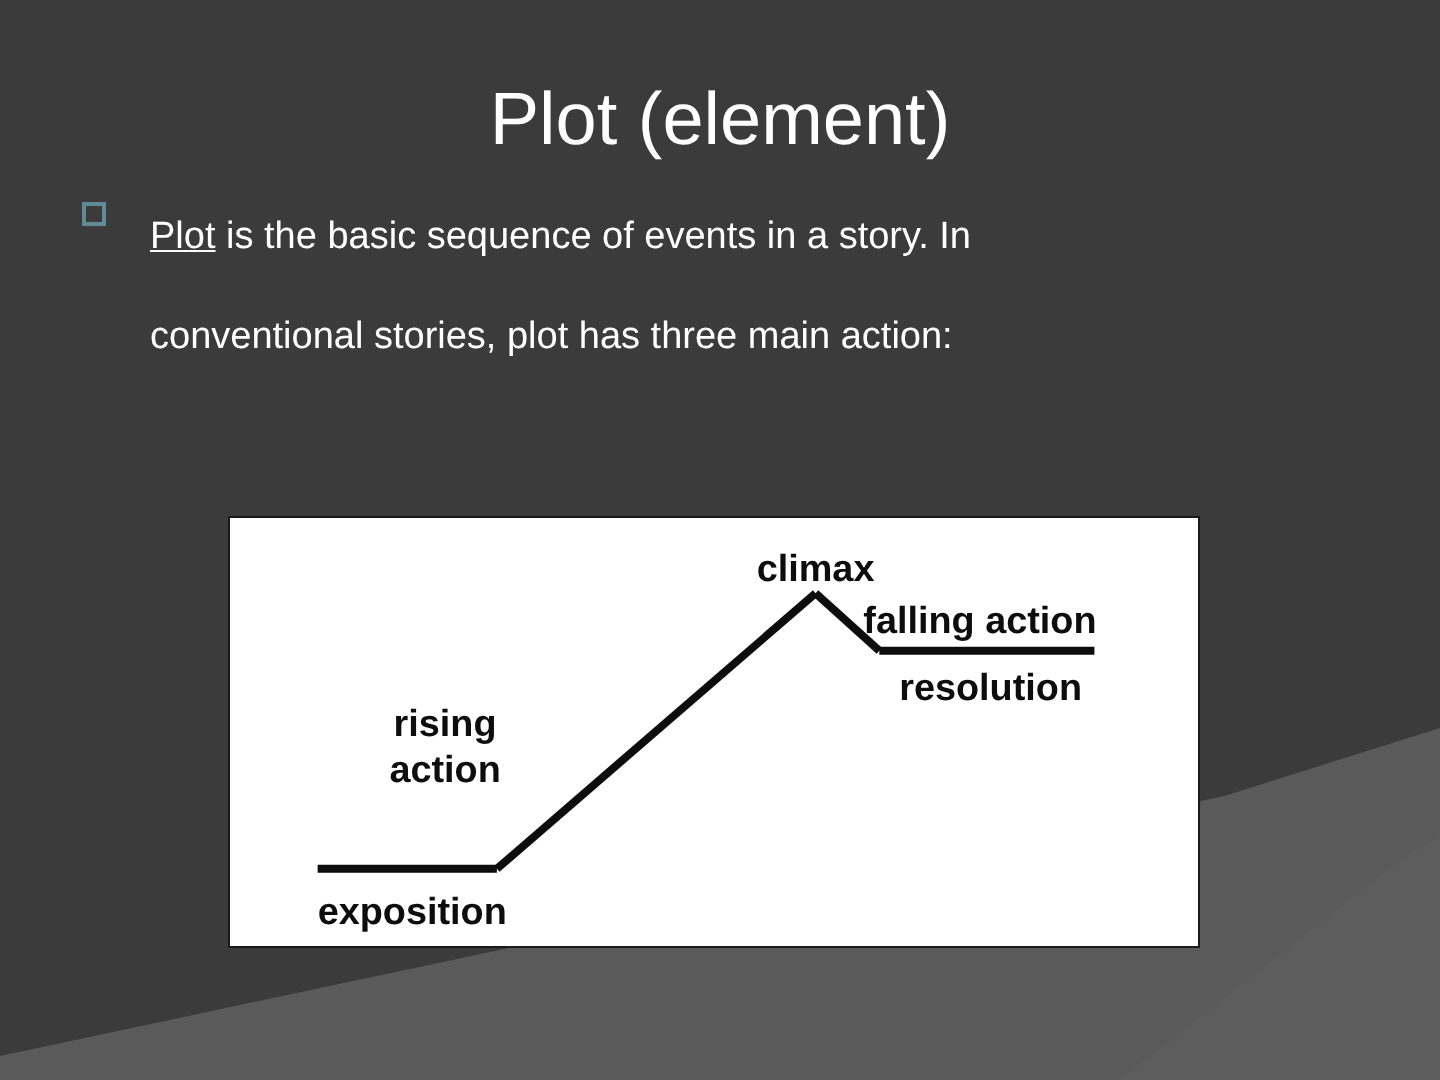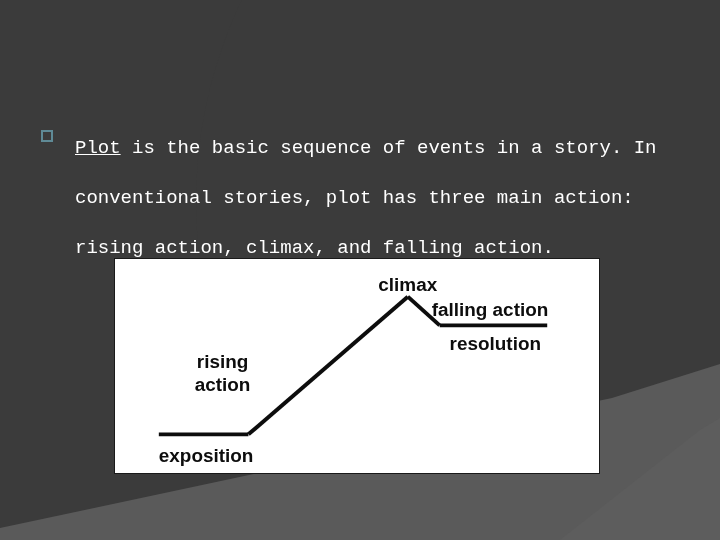--- a/index.html
+++ b/index.html
@@ -71,23 +71,22 @@
     font-weight: normal;
     letter-spacing: 0px;
     line-height: 48px;
     white-space: nowrap;
   }
 
   
   #body {
     position: absolute;
     left: 38px;
-    top: 123px;
+    top: 94px;
     width: 620px;
-    font-family: Liberation Mono, monospace;
   }
 
   .bullet-row {
     position: relative;
     padding-left: 37px;
   }
 
   .bullet-marker {
     position: absolute;
     left: 3px;
@@ -138,27 +137,27 @@
 
   <div class="bg-layer">
     <div class="bg-arc-outer"></div>
     <div class="bg-arc-inner"></div>
     <svg class="bg-wedge" viewBox="0 0 720 540" preserveAspectRatio="none">
       <polygon points="720,540 0,540 0,528 612,398 720,364" fill="#5a5a5a"></polygon>
       <polygon points="720,540 560,540 700,430 720,418" fill="#5d5d5d"></polygon>
     </svg>
   </div>
 
+  <div id="title">Plot (element)</div>
 
   <div id="body">
     <div class="bullet-row">
       <span class="bullet-marker"></span>
       <div class="bullet-text"><span class="u">Plot</span><span> is the basic sequence of events in a story. In</span></div>
       <div class="bullet-text">conventional stories, plot has three main action:</div>
-      <div class="bullet-text">rising action, climax, and falling action.</div>
     </div>
   </div>
 
   <div id="diagram">
     <svg viewBox="0 0 486 216" preserveAspectRatio="none">
 
       <path class="dg-line" d="M 44 177 L 134 177"></path>
 
       <path class="dg-line" d="M 134 177 L 294 38"></path>
 

